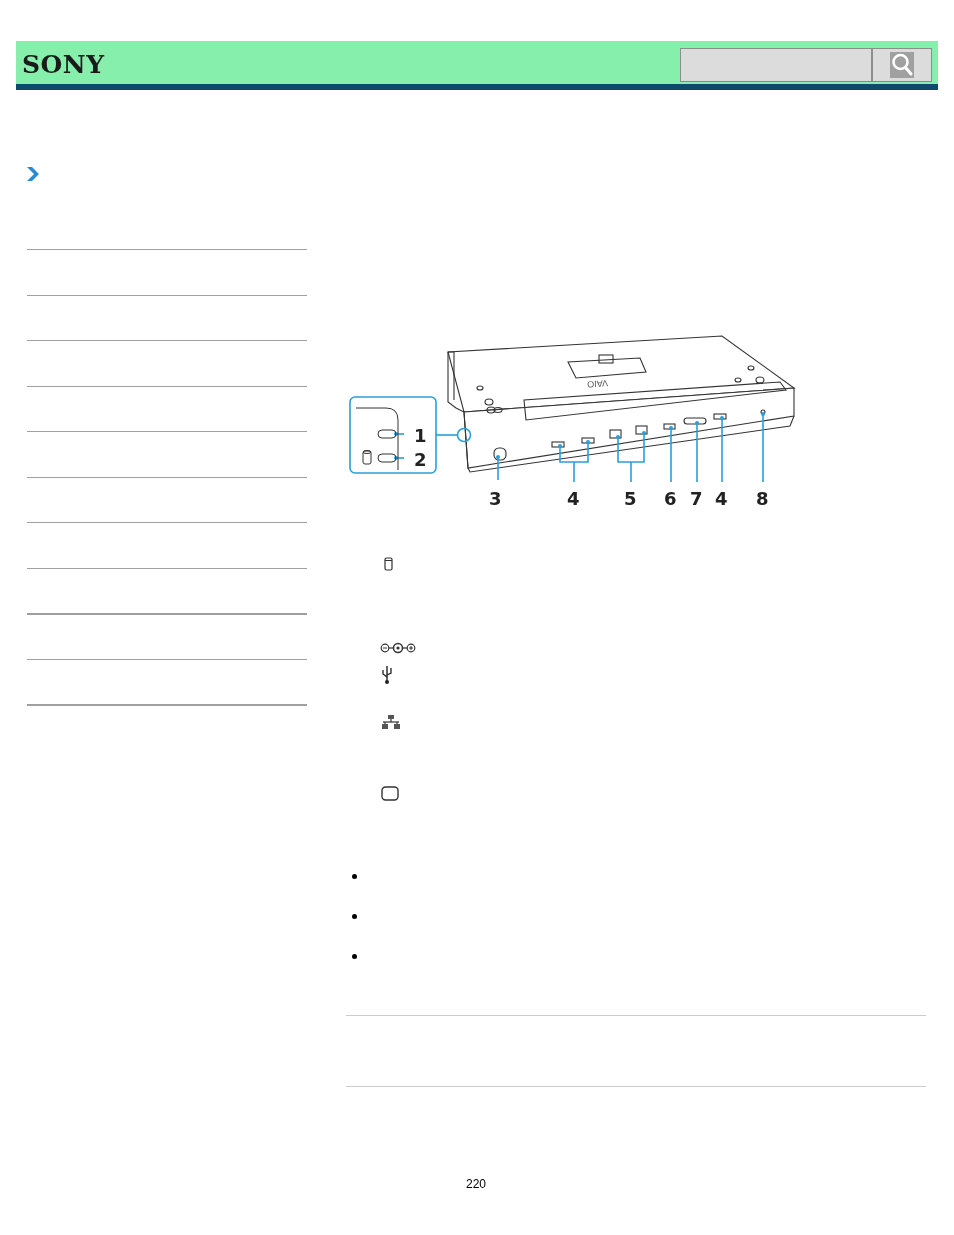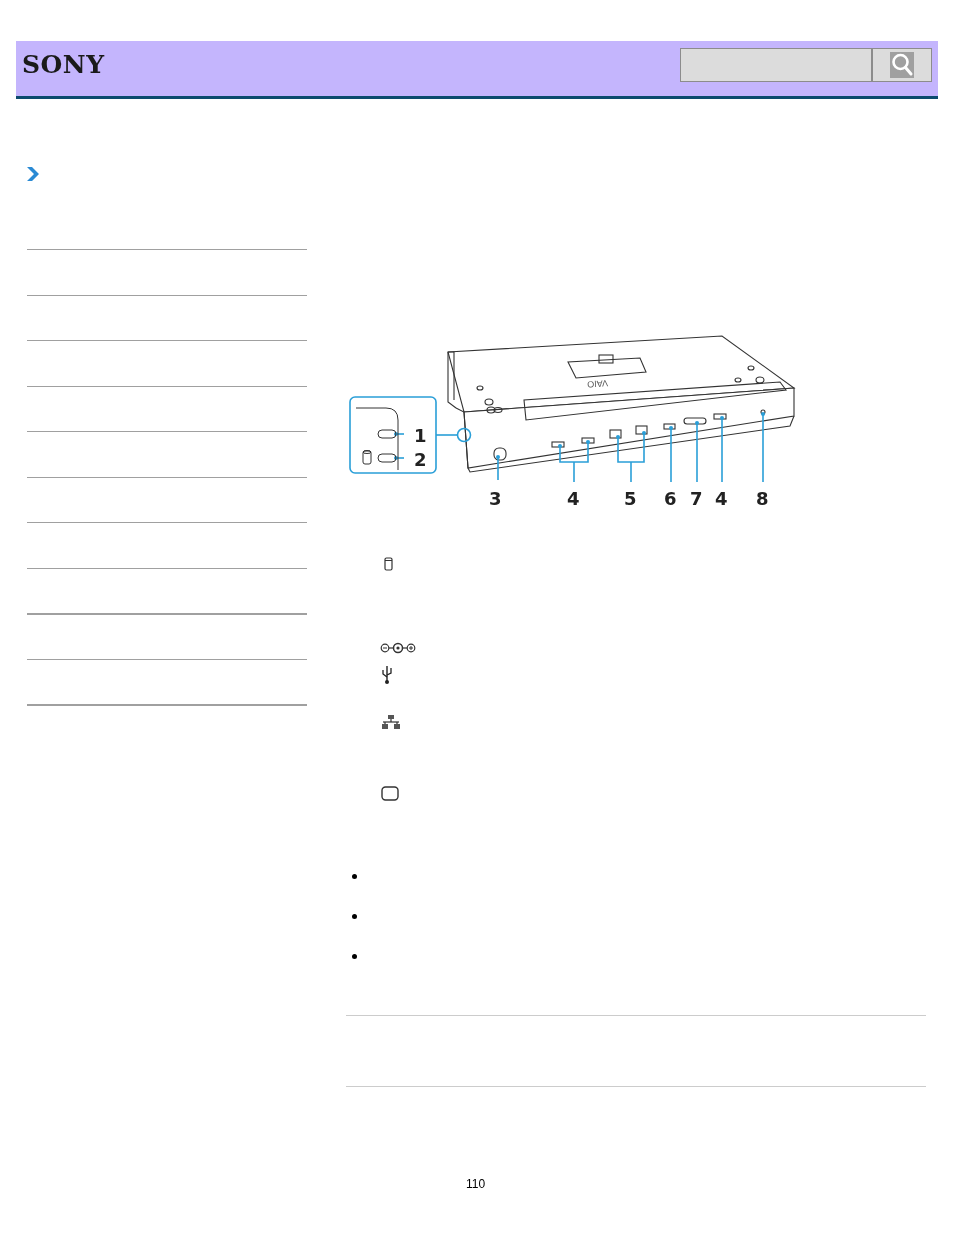--- a/index.html
+++ b/index.html
@@ -1,21 +1,21 @@
 <!DOCTYPE html>
 <html><head>
 <meta charset="utf-8">
 <style>
   * { box-sizing: border-box; margin: 0; padding: 0; }
   html, body { width: 954px; height: 1235px; background: #ffffff; overflow: hidden; }
   body { position: relative; font-family: "Liberation Sans", sans-serif; color: #000; }
 
   .header {
-    position: absolute; left: 16px; top: 41px; width: 922px; height: 58px;
-    background: #c4b5fd; border-bottom: 3px solid #0c4a6e;
+    position: absolute; left: 16px; top: 41px; width: 922px; height: 49px;
+    background: #86efac; border-bottom: 6px solid #0c4a6e;
   }
   .logo {
     position: absolute; left: 6px; top: 9px;
     font-family: "DejaVu Serif", "Liberation Serif", serif;
     font-weight: bold; font-size: 25px; letter-spacing: 0.5px; color: #1a1a1a;
   }
   .search-input {
     position: absolute; left: 664px; top: 7px; width: 192px; height: 34px;
     border: 1px solid #8c8c8c; background: #dcdcdc; outline: none;
     font-family: "Liberation Sans", sans-serif; font-size: 13px; padding: 0 6px;
@@ -209,13 +209,13 @@
 
 <div class="notes">
   <div class="note-bullet" style="top:4px"></div>
   <div class="note-bullet" style="top:44px"></div>
   <div class="note-bullet" style="top:84px"></div>
 </div>
 
 <div class="hr" style="top:1015px"></div>
 <div class="hr" style="top:1086px"></div>
 
-<div class="page-number">110</div>
+<div class="page-number">220</div>
 
 </body></html>

